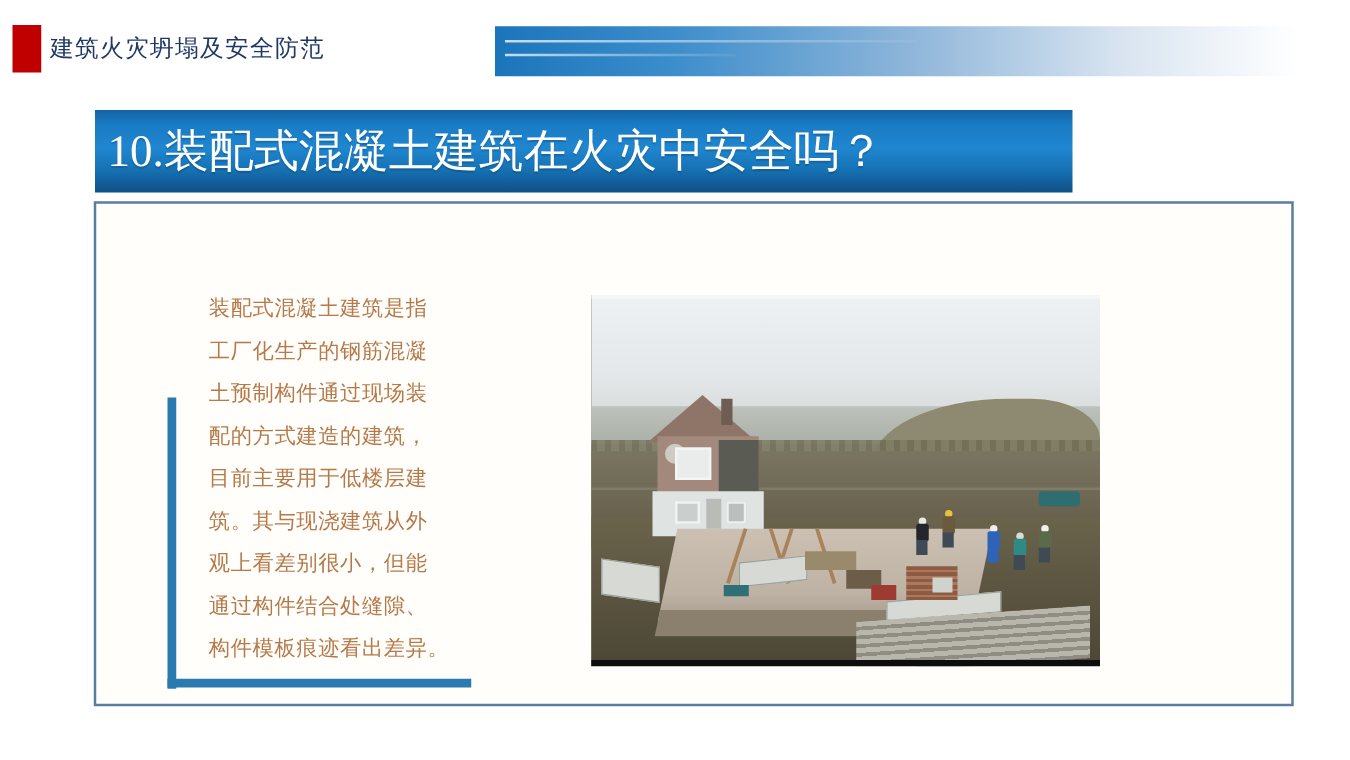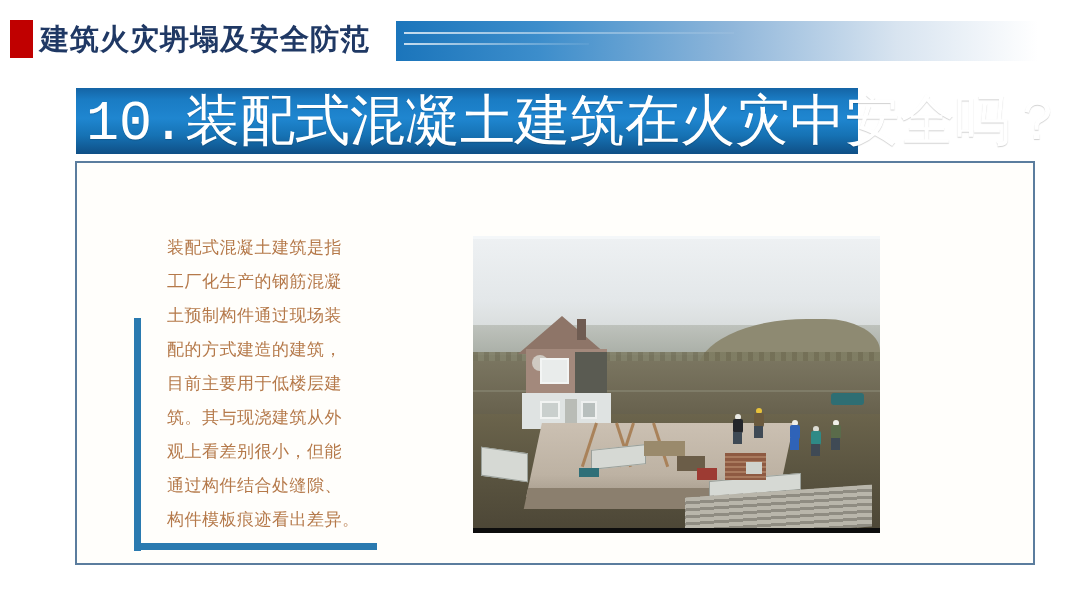--- a/index.html
+++ b/index.html
@@ -14,21 +14,21 @@
   
   #header-strip{
     position:absolute;left:0;top:0;width:1080px;height:78px;
   }
   #header-redmark{
     position:absolute;left:10px;top:20px;width:23px;height:38px;
     background:#c00000;
   }
   #header-title{
     position:absolute;left:40px;top:19px;
-    font-size:29px;font-weight:bold;color:#1f3864;
+    font-size:19px;font-weight:normal;color:#1f3864;
     letter-spacing:1px;
     white-space:nowrap;
     font-family:"DejaVu Sans","Liberation Sans",sans-serif;
     line-height:40px;
   }
   #header-banner{
     position:absolute;left:396px;top:21px;width:642px;height:40px;
     background:linear-gradient(to right,#1b75bb 0%,#3c8dcb 22%,#8fb6da 52%,#d8e4f0 78%,#ffffff 100%);
   }
   #header-banner .bline{
@@ -41,22 +41,22 @@
   
   #slide-title-bar{
     position:absolute;left:76px;top:88px;width:782px;height:66px;
     background:linear-gradient(to bottom,#1464a5 0%,#1a7cc4 18%,#1f86d0 46%,#1672b4 72%,#0f4f86 100%);
     display:flex;align-items:center;
     box-sizing:border-box;
     padding-left:10px;
   }
   #slide-title-text{
     color:#ffffff;
-    font-size:55px;
-    font-family:Liberation Mono, monospace;
+    font-size:36px;
+    font-family:Liberation Serif, serif;
     white-space:nowrap;
     letter-spacing:0px;
     text-shadow:0 1px 1px rgba(0,0,0,.18);
   }
 
   
   #content-frame{
     position:absolute;left:75px;top:161px;width:960px;height:404px;
     border:2px solid #5b7d9e;
     background:#fffefb;

